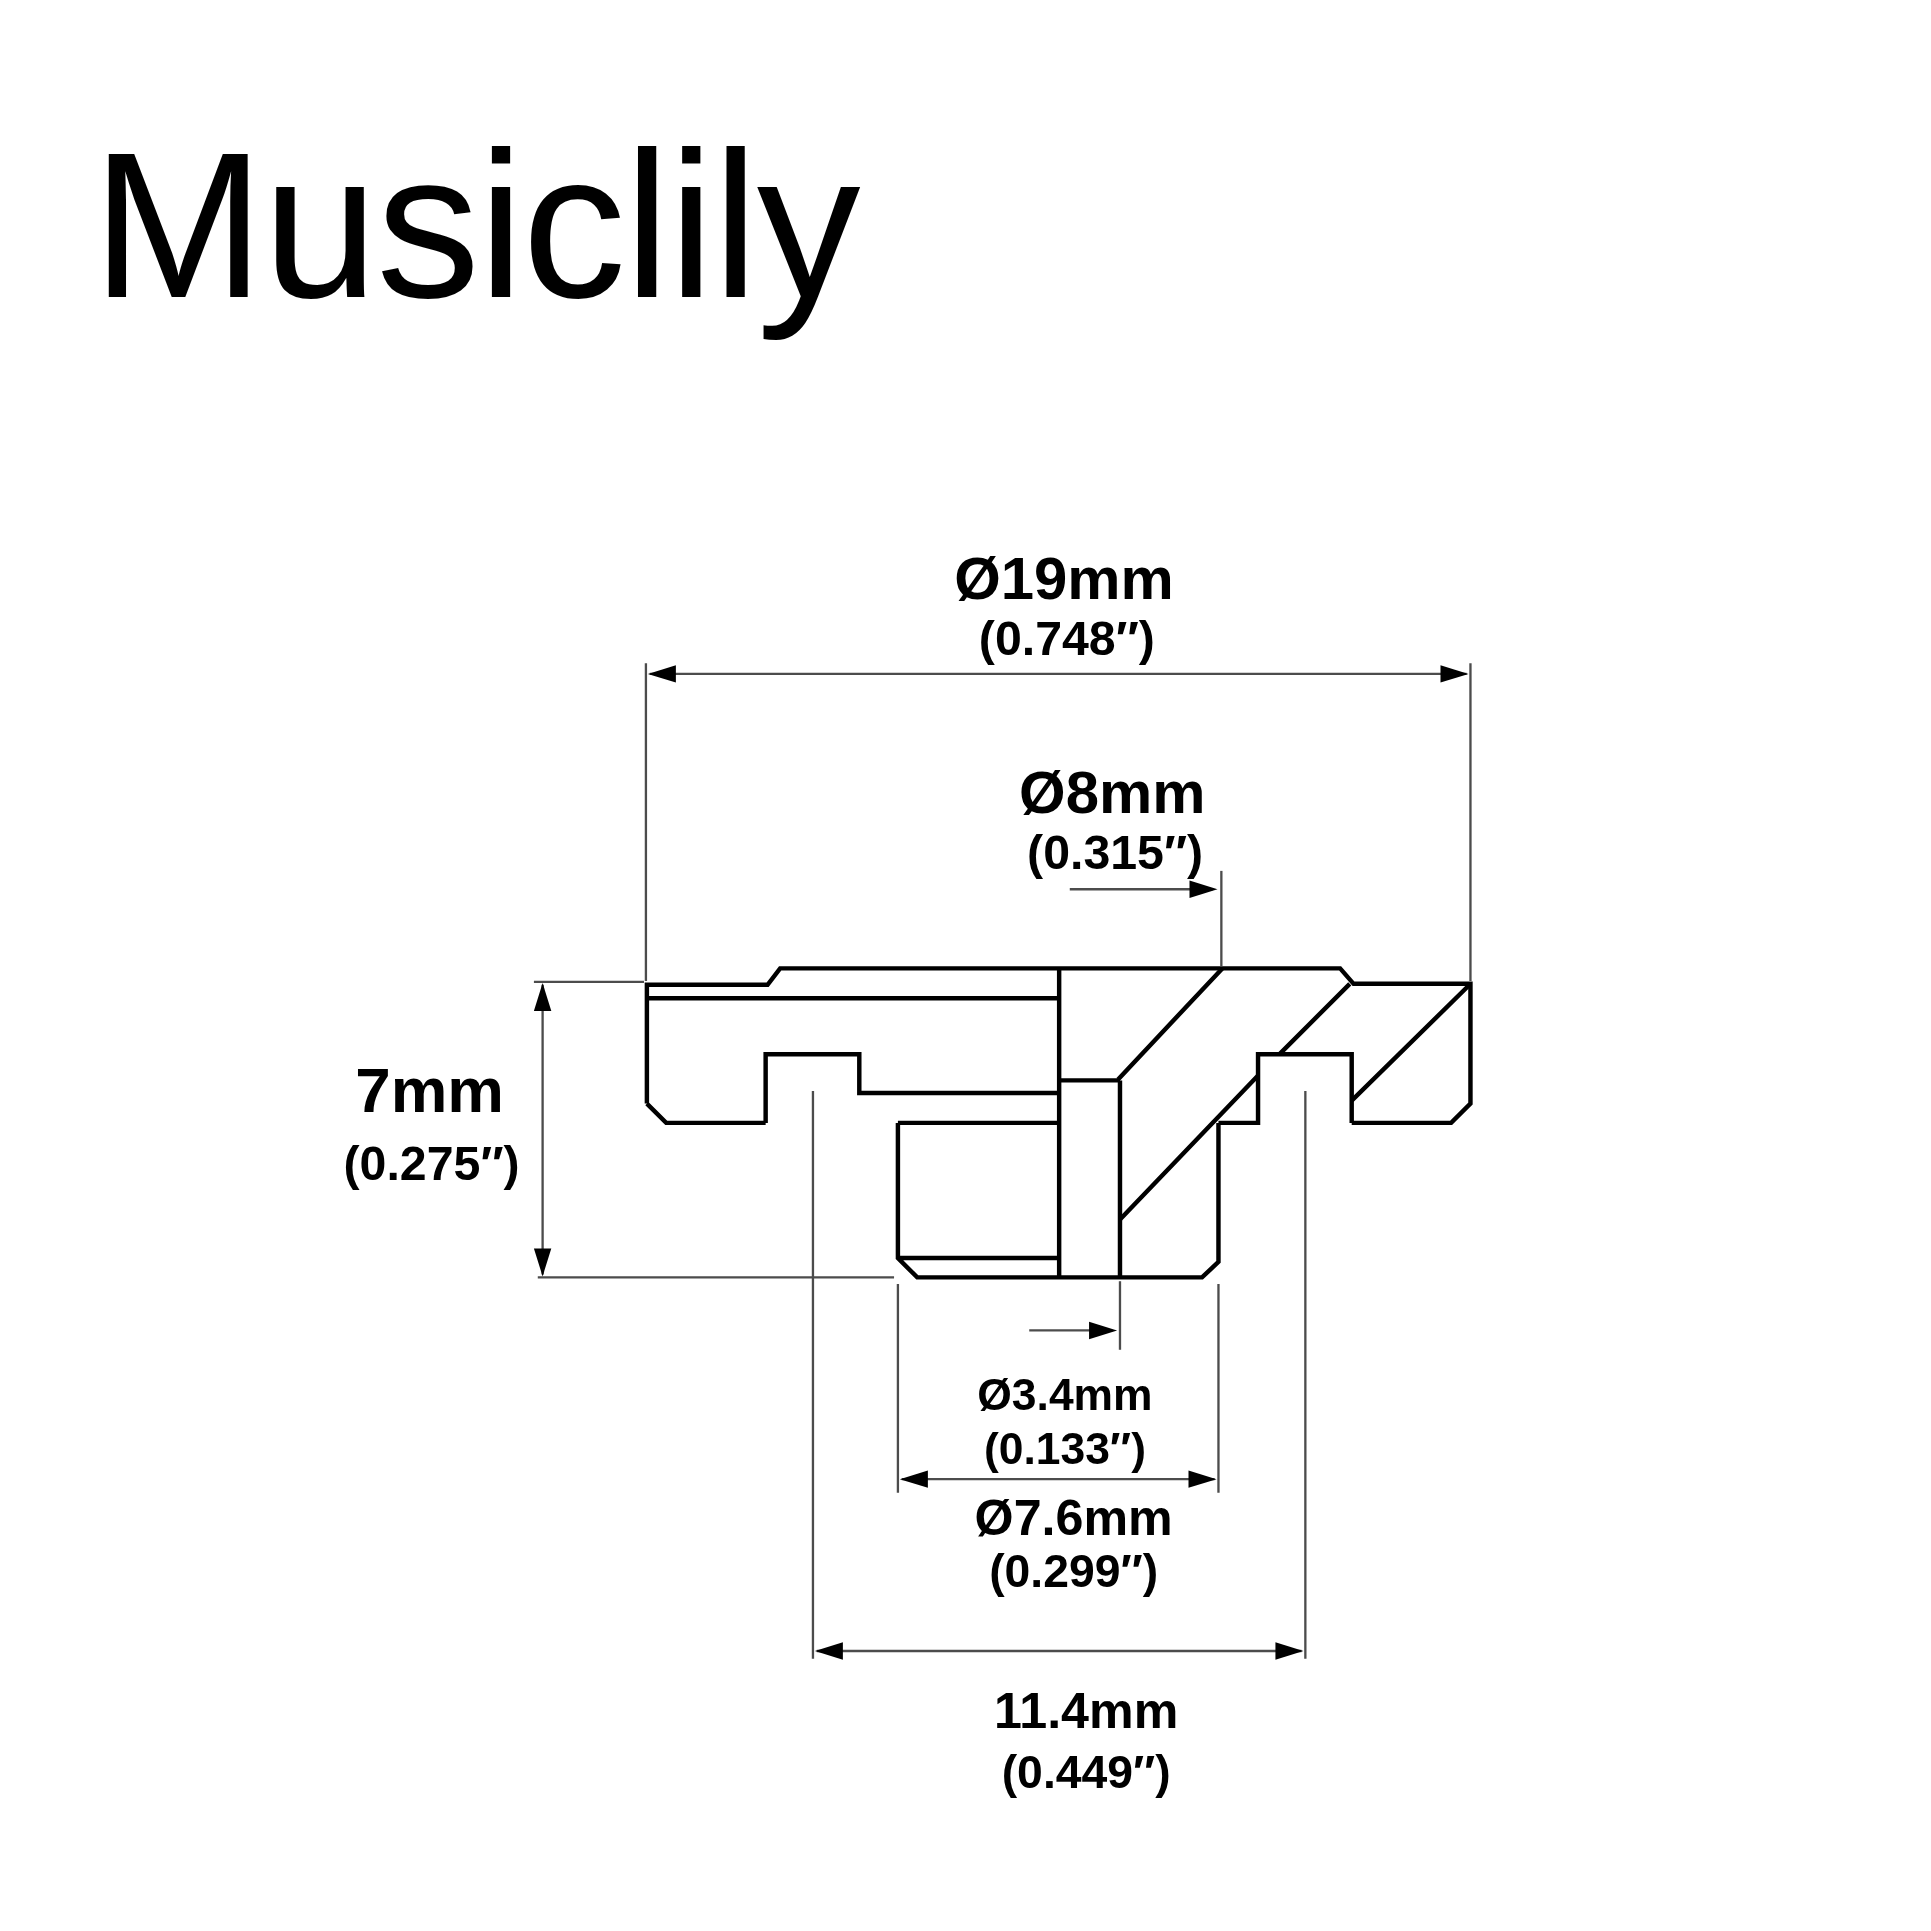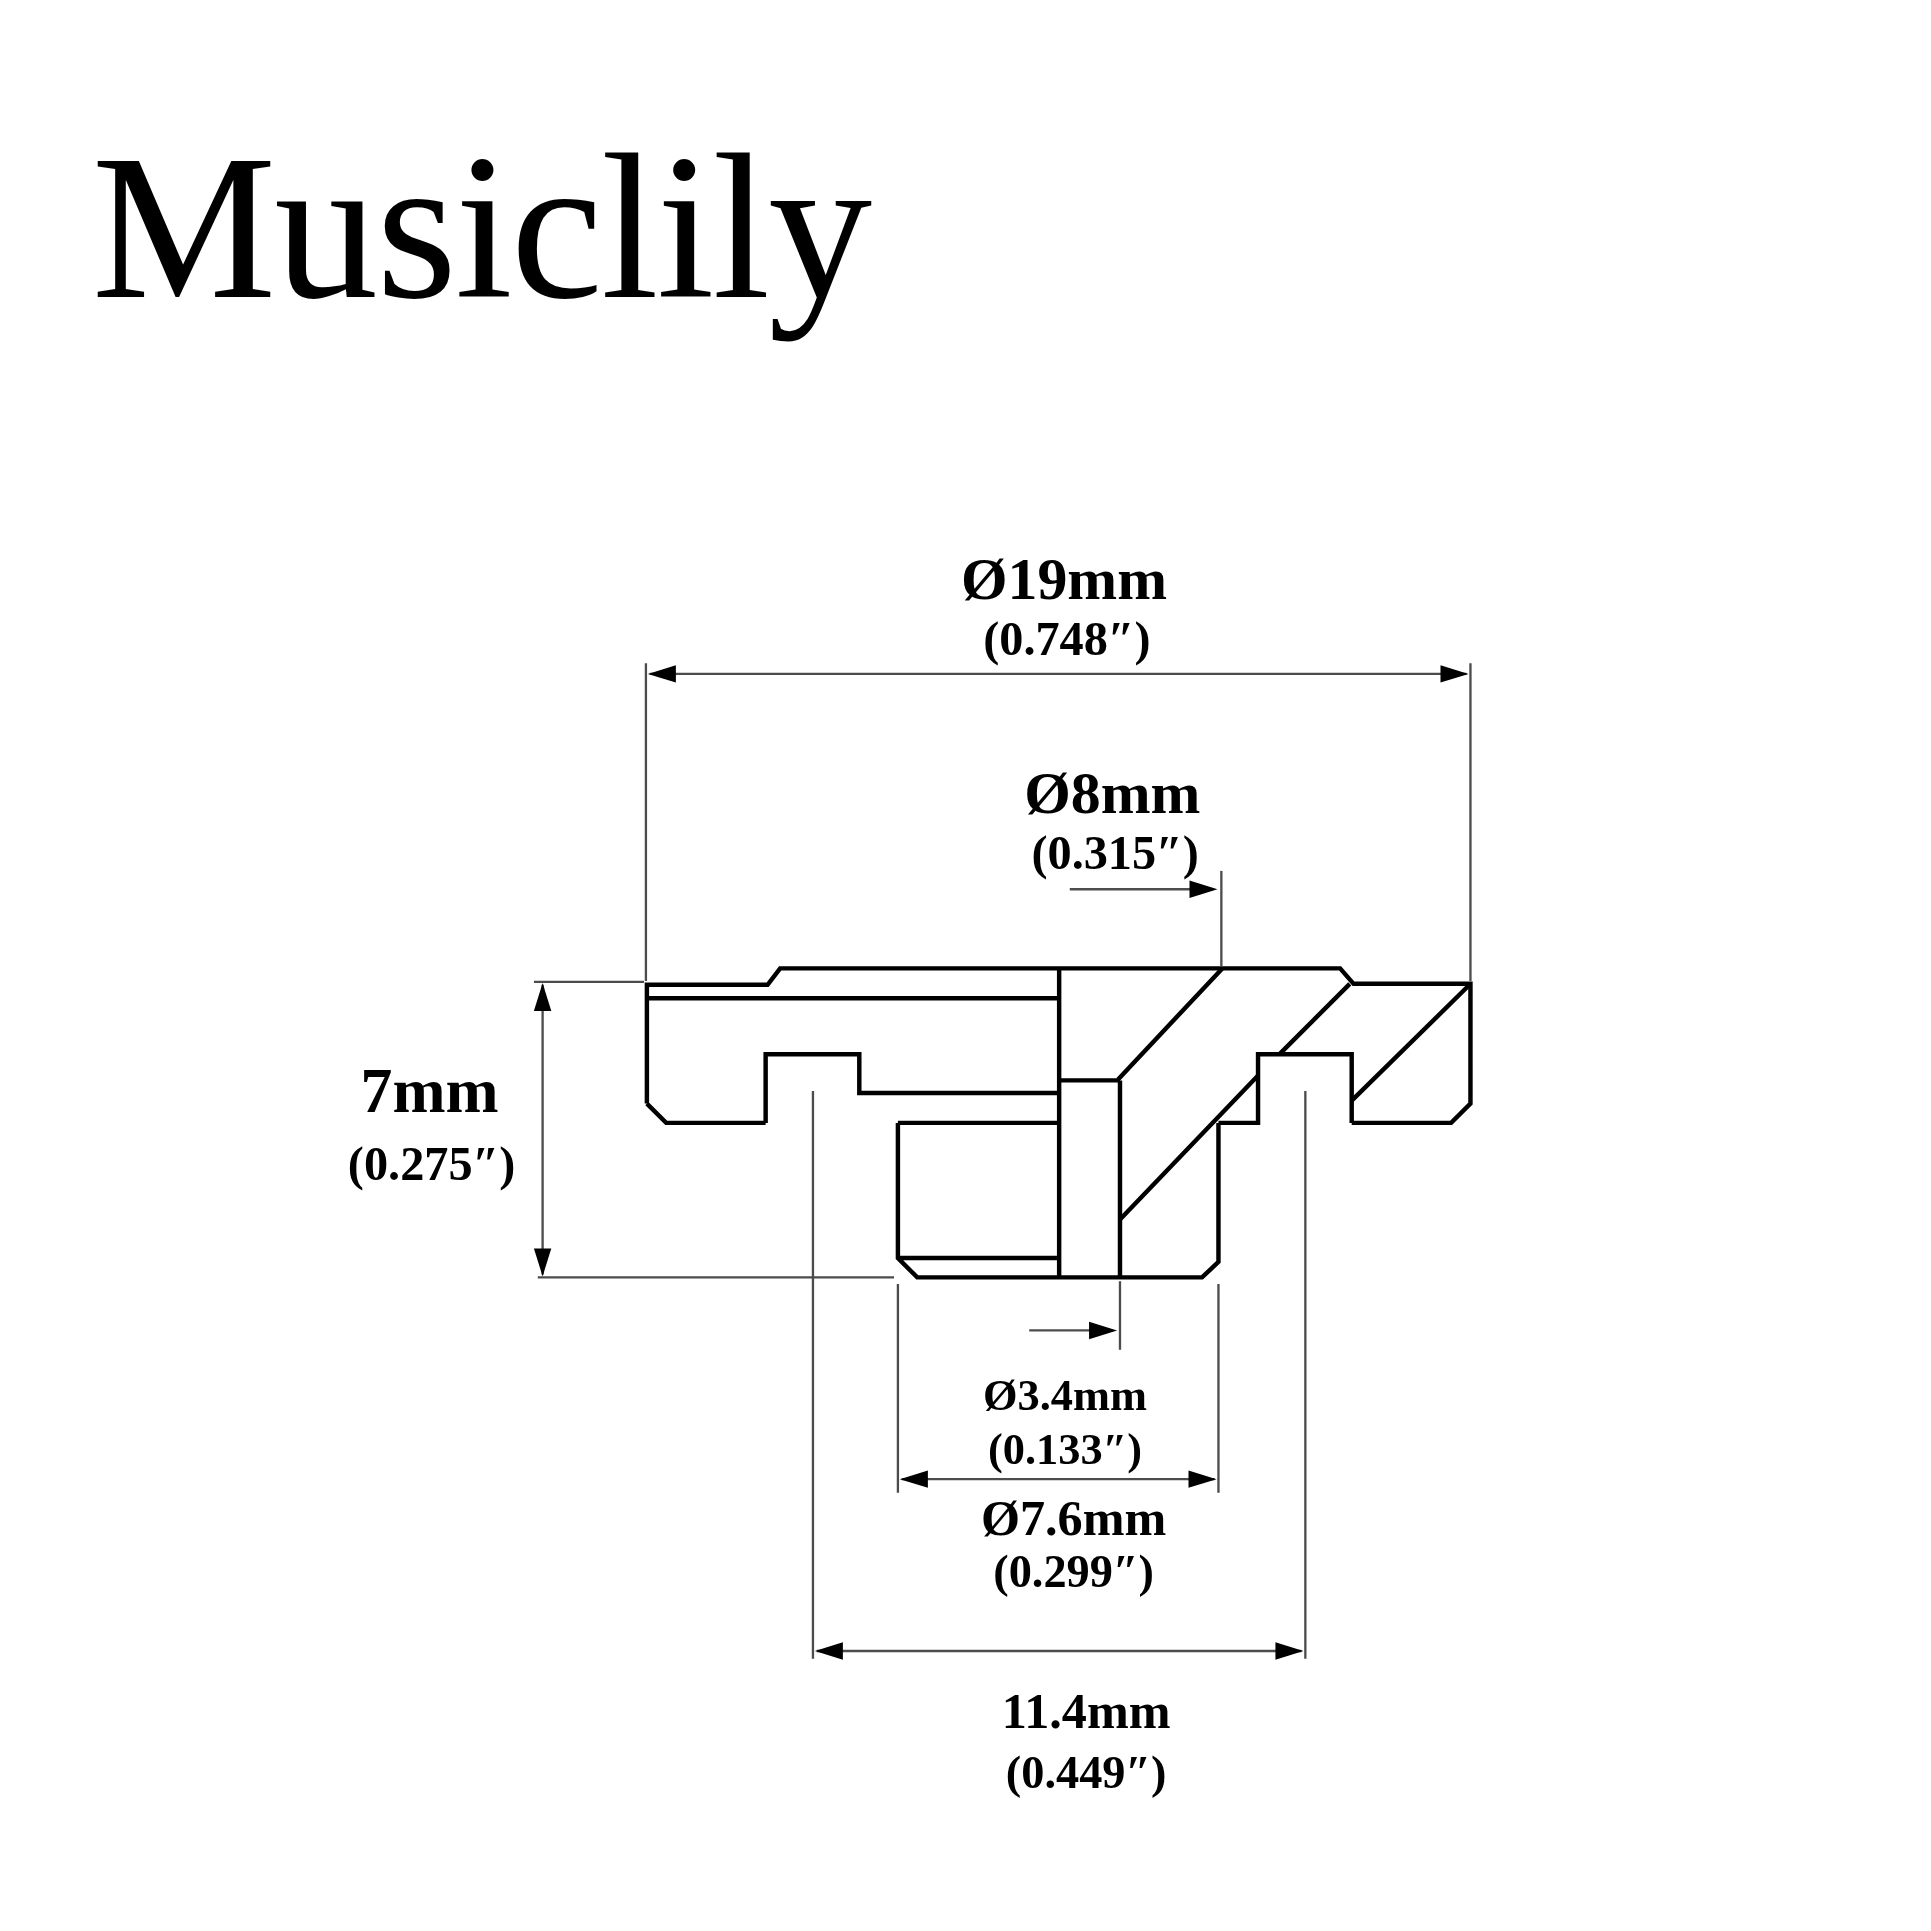--- a/index.html
+++ b/index.html
@@ -1,17 +1,17 @@
 <!DOCTYPE html>
 <html><head>
 <meta charset="utf-8">
 <style>
   html,body{margin:0;padding:0;background:#ffffff;}
   body{width:1931px;height:1931px;position:relative;font-family:"Liberation Sans",sans-serif;}
-  #stage{position:absolute;left:0;top:0;width:1931px;height:1582px;font-family:Liberation Serif, serif;}
+  #stage{position:absolute;left:0;top:0;width:1931px;height:1582px;}
   svg{display:block;}
   .outline{stroke:#000000;stroke-width:4.6;fill:none;stroke-linejoin:miter;stroke-linecap:butt;}
   .dimline{stroke:#4c4c4c;stroke-width:2.4;fill:none;stroke-linecap:butt;}
   .arrow{fill:#000000;stroke:none;}
   text{fill:#000000;}
   .logo{font-size:215px;font-weight:400;letter-spacing:-2px;}
   .dimbig{font-size:62px;font-weight:700;text-anchor:middle;}
   .dimbig7{font-size:66px;font-weight:700;text-anchor:middle;}
   .dimsub{font-size:50px;font-weight:700;text-anchor:middle;}
   .dimsmall{font-size:46px;font-weight:700;text-anchor:middle;}

